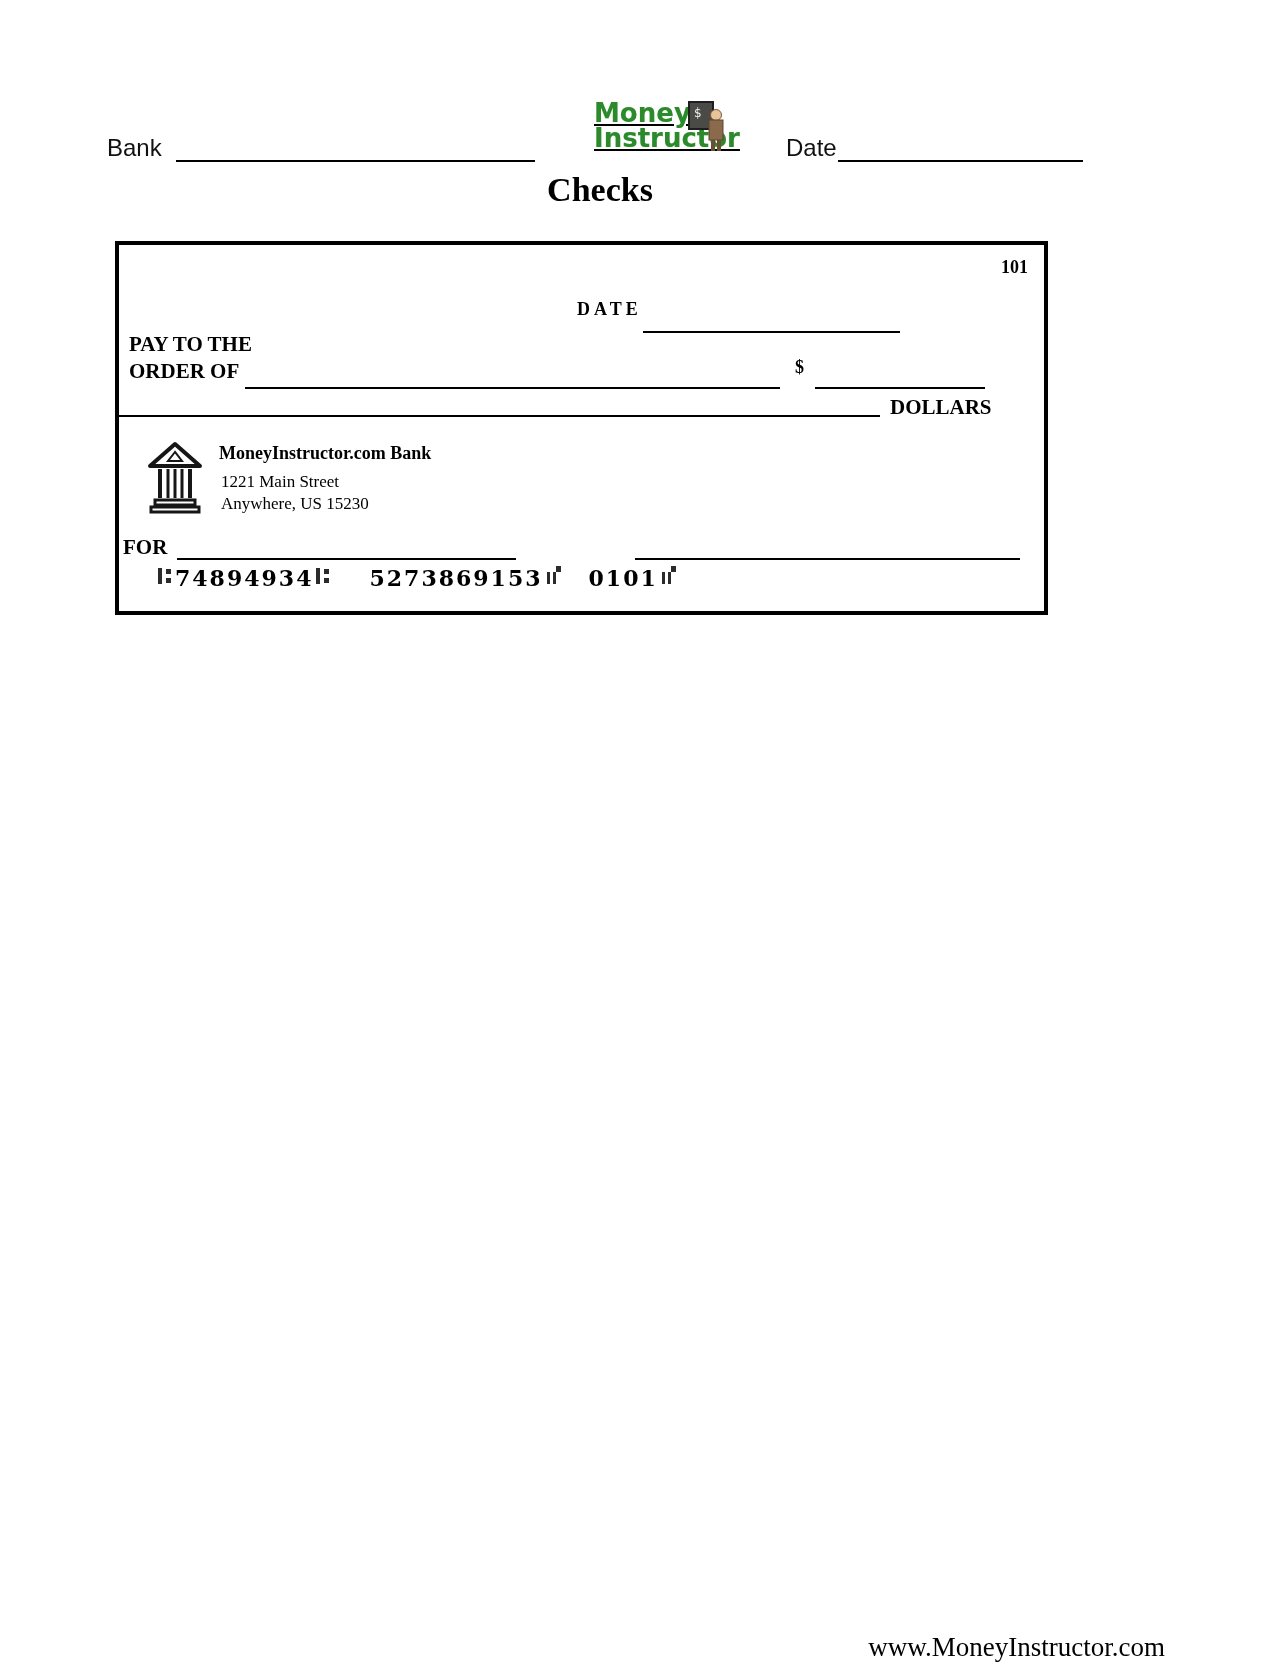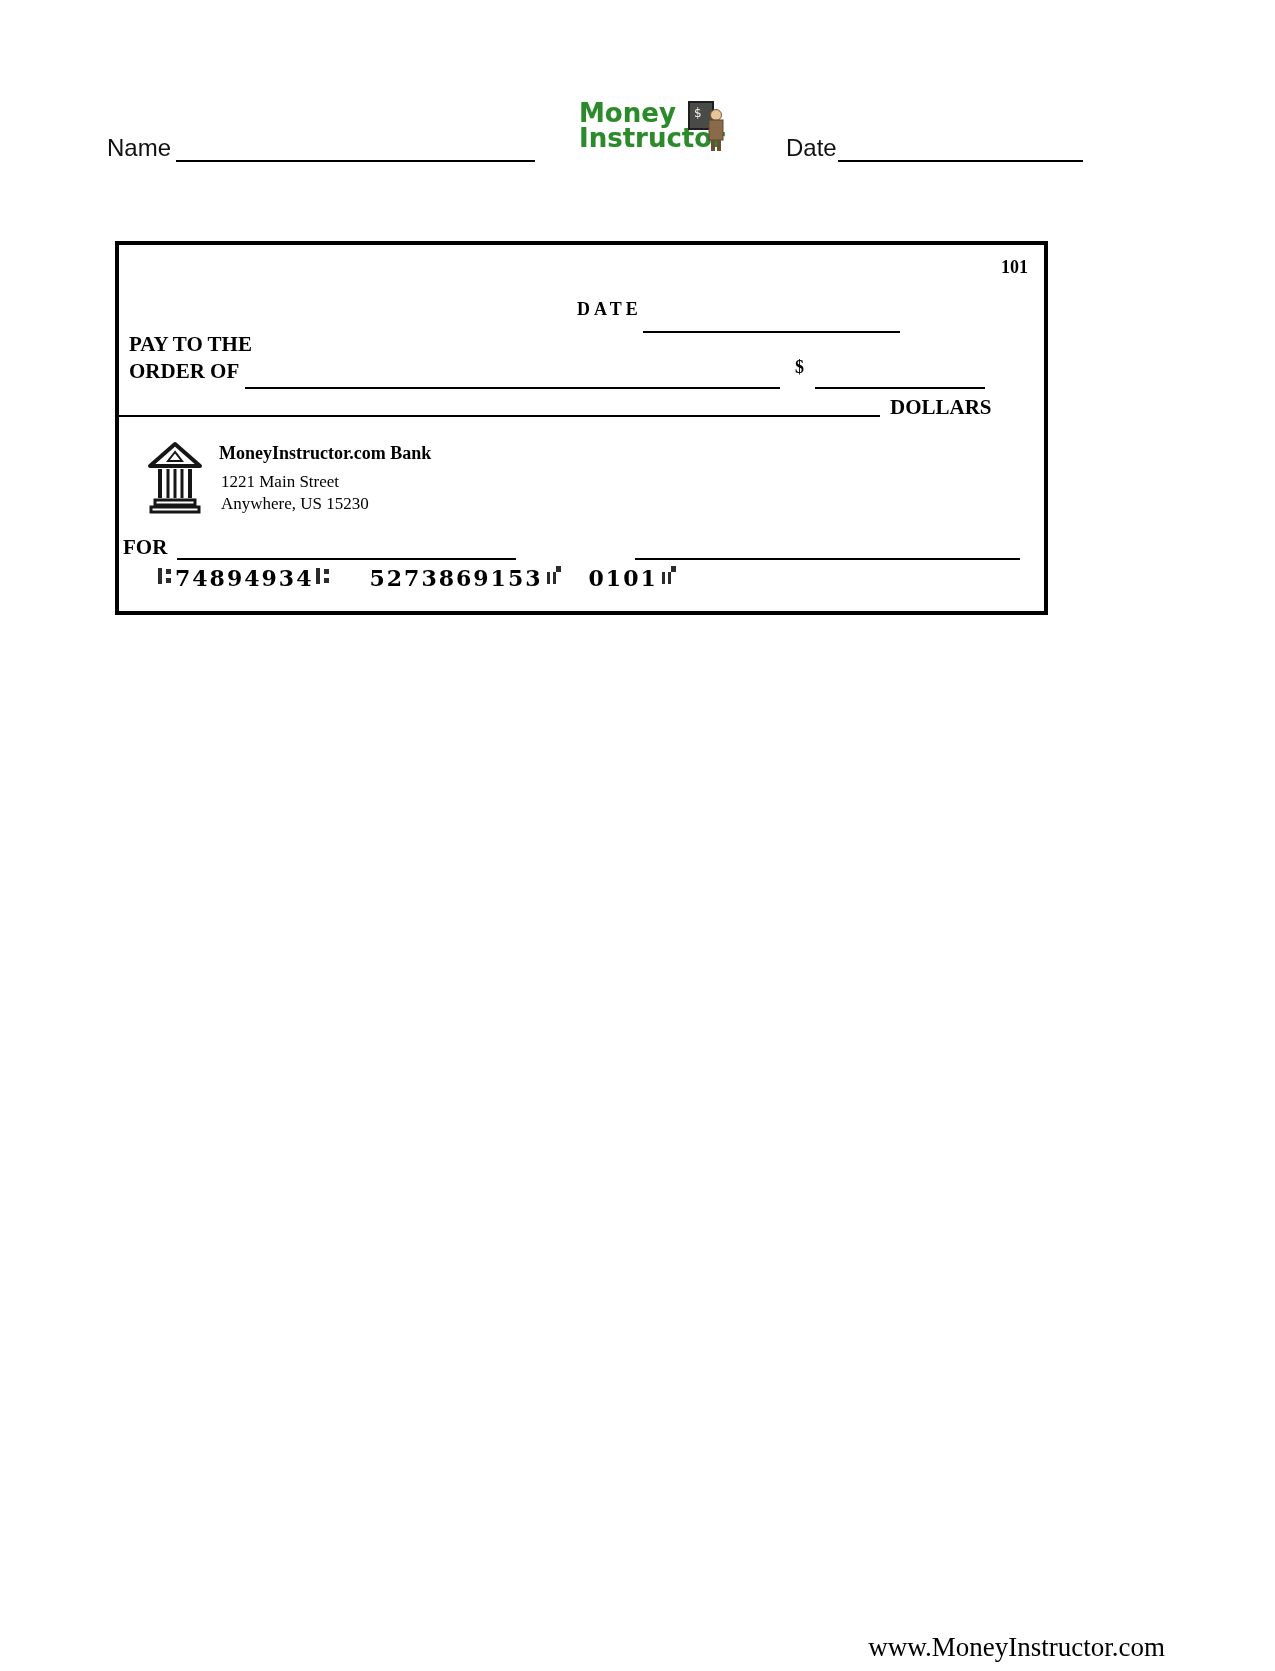--- a/index.html
+++ b/index.html
@@ -29,41 +29,42 @@
   .micr-gap-sm{width:26px;}
   .micr-sym{display:inline-block;margin:0 2px;}
 
   .footer{font-size:27px;}
 </style>
 </head>
 <body>
 
 <div class="page">
 
-  <span class="abs hdr-label" style="left:107px;top:134px;">Name</span>
+  <span class="abs hdr-label" style="left:107px;top:134px;">Bank</span>
   <div class="abs blank" style="left:176px;top:160px;width:359px;"></div>
 
-  <div class="abs" style="left:579px;top:101px;width:165px;">
+  <div class="abs" style="left:594px;top:101px;width:165px;text-decoration:underline;">
     <div class="logo-word">Money</div>
     <div class="logo-word">Instructor</div>
   </div>
   <span class="abs" style="left:688px;top:101px;">
     <svg width="38" height="52" viewBox="0 0 38 52">
       <rect x="1" y="1" width="24" height="27" fill="#4a4a46" stroke="#1e1e1e" stroke-width="2"></rect>
       <text x="6" y="16" fill="#efefef" font-size="12" font-family="DejaVu Sans, sans-serif">$</text>
       <circle cx="28" cy="14" r="5.5" fill="#e8c49a" stroke="#7a5a3a" stroke-width="1"></circle>
       <rect x="21" y="19" width="14" height="20" fill="#8a6a4a" stroke="#5a4630" stroke-width="1"></rect>
       <rect x="23" y="39" width="4" height="11" fill="#6b4f35"></rect>
       <rect x="29" y="39" width="4" height="11" fill="#6b4f35"></rect>
     </svg>
   </span>
 
   <span class="abs hdr-label" style="left:786px;top:134px;">Date</span>
   <div class="abs blank" style="left:838px;top:160px;width:245px;"></div>
 
+  <div class="abs title" style="left:480px;top:171px;width:240px;">Checks</div>
 
   <div class="abs check-box" style="left:115px;top:241px;width:925px;height:366px;">
 
     <span class="abs b21" style="right:16px;top:12px;">101</span>
 
     <span class="abs b21" style="left:458px;top:54px;letter-spacing:4px;">DATE</span>
     <div class="abs blank" style="left:524px;top:86px;width:257px;"></div>
 
     <span class="abs b19" style="left:10px;top:87px;">PAY TO THE</span>
     <span class="abs b19" style="left:10px;top:114px;">ORDER OF</span>

